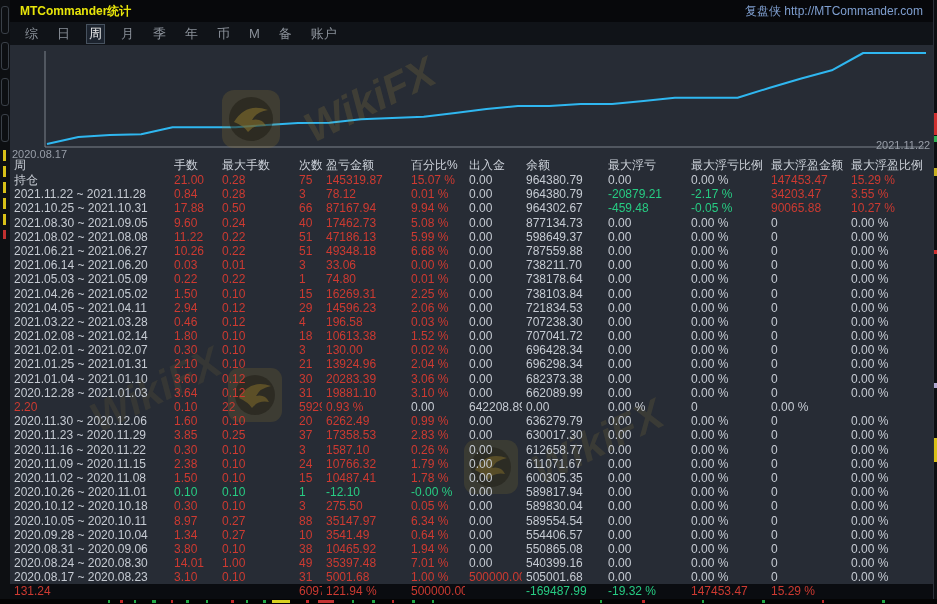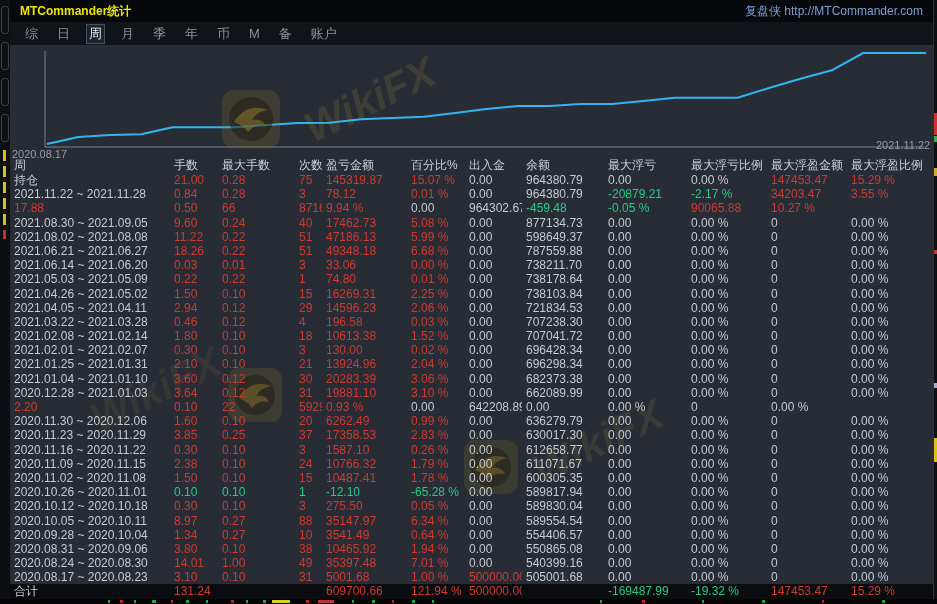--- a/index.html
+++ b/index.html
@@ -165,20 +165,21 @@
             <span class="cell c-r">78.12</span>
             <span class="cell c-r">0.01 %</span>
             <span class="cell c-w">0.00</span>
             <span class="cell c-w">964380.79</span>
             <span class="cell c-g">-20879.21</span>
             <span class="cell c-g">-2.17 %</span>
             <span class="cell c-r">34203.47</span>
             <span class="cell c-r">3.55 %</span>
           </div>
           <div class="trow">
+            <span class="cell c-w">2021.10.25 ~ 2021.10.31</span>
             <span class="cell c-r">17.88</span>
             <span class="cell c-r">0.50</span>
             <span class="cell c-r">66</span>
             <span class="cell c-r">87167.94</span>
             <span class="cell c-r">9.94 %</span>
             <span class="cell c-w">0.00</span>
             <span class="cell c-w">964302.67</span>
             <span class="cell c-g">-459.48</span>
             <span class="cell c-g">-0.05 %</span>
             <span class="cell c-r">90065.88</span>
@@ -207,21 +208,21 @@
             <span class="cell c-r">5.99 %</span>
             <span class="cell c-w">0.00</span>
             <span class="cell c-w">598649.37</span>
             <span class="cell c-w">0.00</span>
             <span class="cell c-w">0.00 %</span>
             <span class="cell c-w">0</span>
             <span class="cell c-w">0.00 %</span>
           </div>
           <div class="trow">
             <span class="cell c-w">2021.06.21 ~ 2021.06.27</span>
-            <span class="cell c-r">18.26</span>
+            <span class="cell c-r">10.26</span>
             <span class="cell c-r">0.22</span>
             <span class="cell c-r">51</span>
             <span class="cell c-r">49348.18</span>
             <span class="cell c-r">6.68 %</span>
             <span class="cell c-w">0.00</span>
             <span class="cell c-w">787559.88</span>
             <span class="cell c-w">0.00</span>
             <span class="cell c-w">0.00 %</span>
             <span class="cell c-w">0</span>
             <span class="cell c-w">0.00 %</span>
@@ -448,21 +449,21 @@
             <span class="cell c-w">0.00 %</span>
             <span class="cell c-w">0</span>
             <span class="cell c-w">0.00 %</span>
           </div>
           <div class="trow">
             <span class="cell c-w">2020.10.26 ~ 2020.11.01</span>
             <span class="cell c-g">0.10</span>
             <span class="cell c-g">0.10</span>
             <span class="cell c-g">1</span>
             <span class="cell c-g">-12.10</span>
-            <span class="cell c-g">-65.28 %</span>
+            <span class="cell c-g">-0.00 %</span>
             <span class="cell c-w">0.00</span>
             <span class="cell c-w">589817.94</span>
             <span class="cell c-w">0.00</span>
             <span class="cell c-w">0.00 %</span>
             <span class="cell c-w">0</span>
             <span class="cell c-w">0.00 %</span>
           </div>
           <div class="trow">
             <span class="cell c-w">2020.10.12 ~ 2020.10.18</span>
             <span class="cell c-r">0.30</span>
@@ -542,21 +543,20 @@
             <span class="cell c-r">1.00 %</span>
             <span class="cell c-r">500000.00</span>
             <span class="cell c-w">505001.68</span>
             <span class="cell c-w">0.00</span>
             <span class="cell c-w">0.00 %</span>
             <span class="cell c-w">0</span>
             <span class="cell c-w">0.00 %</span>
           </div>
         </div>
       <div class="trow total" id="ttotal">
-          <span class="cell c-w">合计</span>
           <span class="cell c-r">131.24</span>
           <span class="cell c-w"></span>
           <span class="cell c-w"></span>
           <span class="cell c-r">609700.66</span>
           <span class="cell c-r">121.94 %</span>
           <span class="cell c-r">500000.00</span>
           <span class="cell c-w"></span>
           <span class="cell c-g">-169487.99</span>
           <span class="cell c-g">-19.32 %</span>
           <span class="cell c-r">147453.47</span>

